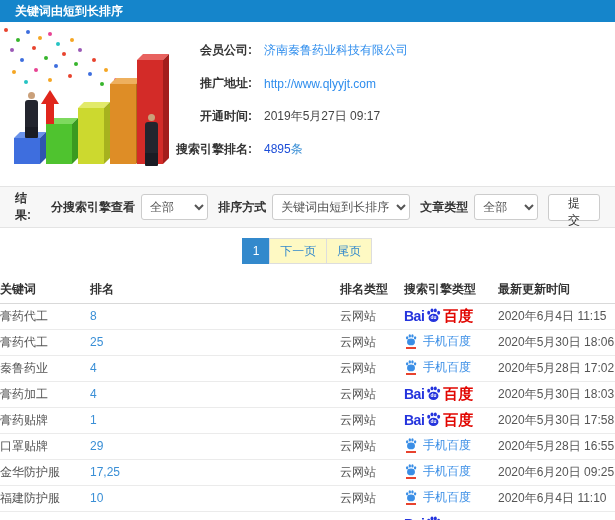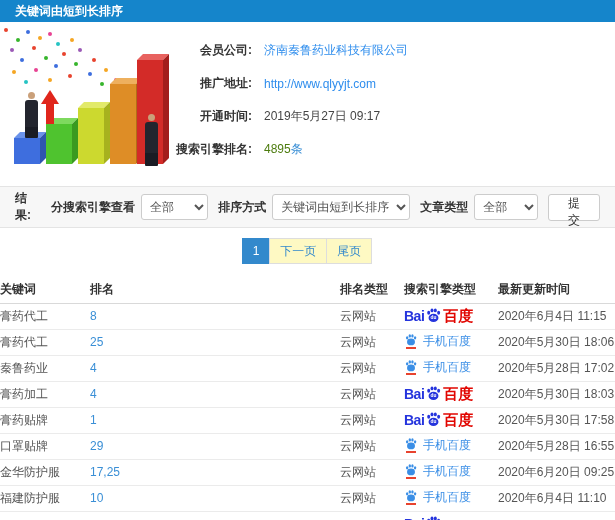--- a/index.html
+++ b/index.html
@@ -48,21 +48,21 @@
                    background:linear-gradient(#23252e 0 70%, #1a1c24 70% 100%); }
   .p1 { left:20px; bottom:40px; } .p1 .torso { height:38px; }
   .p2 { left:140px; bottom:12px; } .p2 .torso { height:44px; }
 
   
   .info-fields { position:absolute; left:160px; top:12px; right:16px; }
   .info-row { display:flex; align-items:center; height:33px; font-size:12px; }
   .info-label { width:92px; text-align:right; font-weight:bold; color:#333; flex:none; }
   .info-value { margin-left:12px; color:#444; }
   .link { color:#2e8ded; text-decoration:none; cursor:pointer; }
-  .val-red { color:#4d7c0f; }
+  .val-red { color:#1d4ed8; }
   .val-blue { color:#3a8fd6; }
 
   
   .filter-bar { margin-top:4px; height:42px; background:#f7f7f7; border-top:1px solid #e4e4e4;
                 border-bottom:1px solid #e4e4e4; display:flex; align-items:center;
                 padding:0 15px; font-size:12px; color:#333; }
   .filter-bar .spacer { flex:1; }
   .f-label { font-weight:bold; margin:0 6px 0 10px; white-space:nowrap; }
   .filter-bar select { height:26px; font-size:12px; color:#555; border:1px solid #ccc;
                        border-radius:3px; background:#fff; padding:0 4px; }

